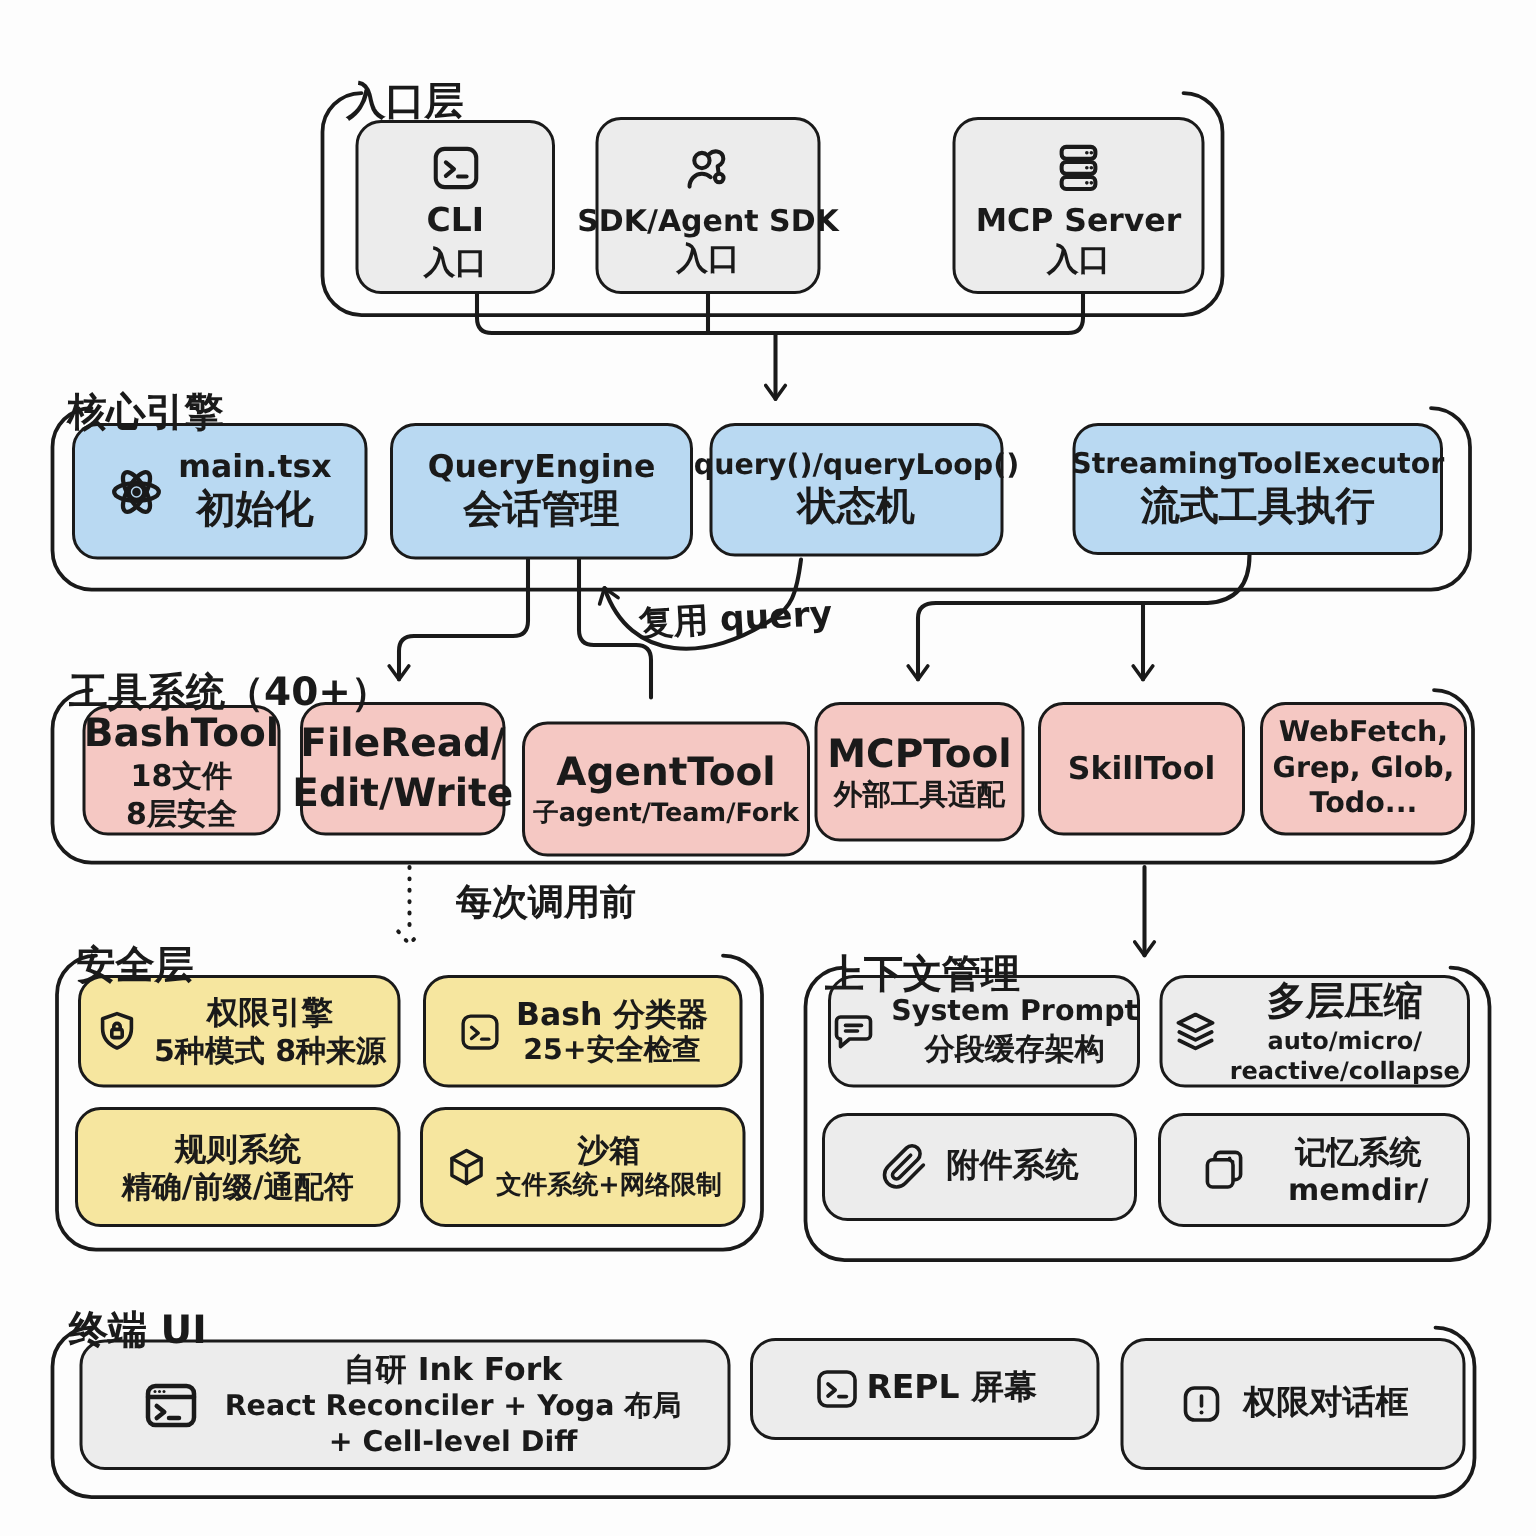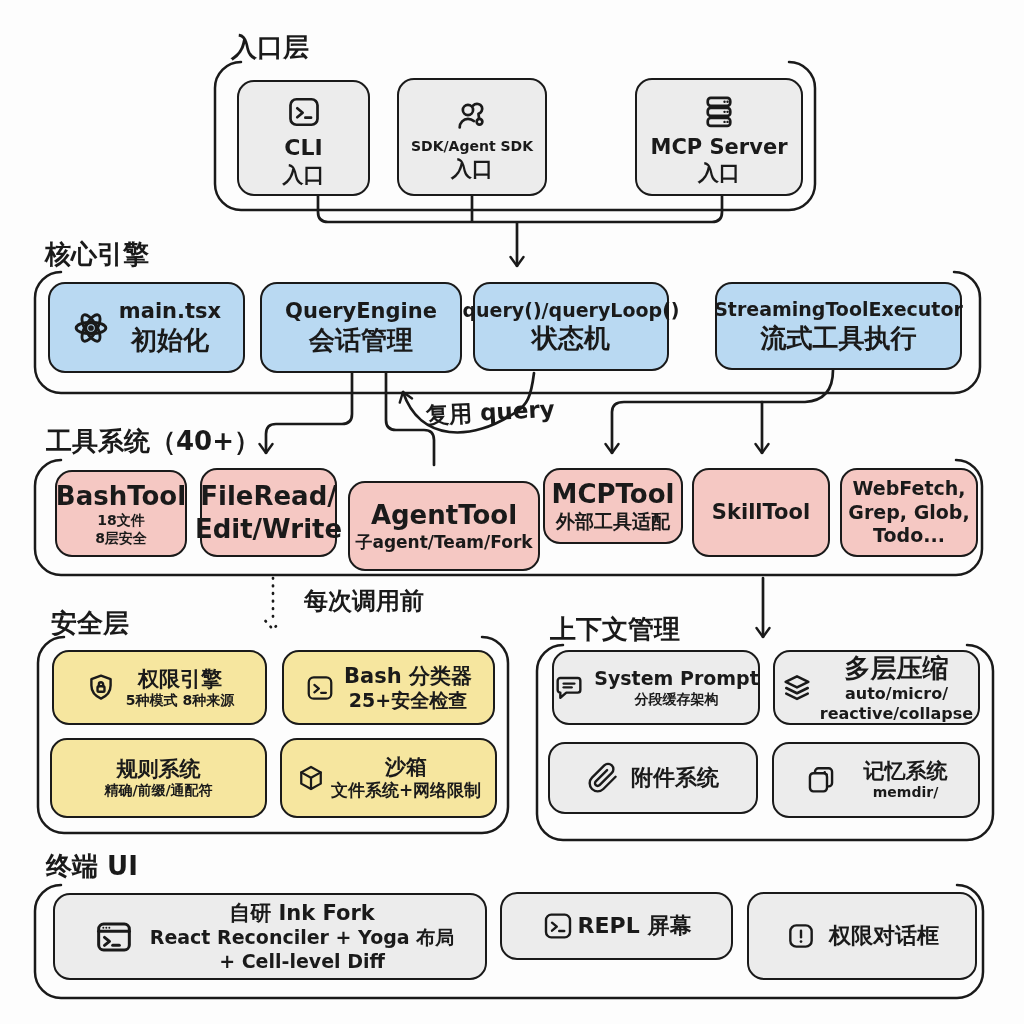--- a/index.html
+++ b/index.html
@@ -2,33 +2,33 @@
 <html style="--background: #fdfdfd; --ink: #1a1a1a; --neutral-fill: #ececec; --core-fill: #b9d9f2; --tools-fill: #f5c8c3; --security-fill: #f6e69f;"><head>
 <meta charset="utf-8">
 <style>
   html,body{margin:0;padding:0;background:#fdfdfd;}
   .stage{position:relative;width:1024px;height:1024px;background:var(--background,#fdfdfd);
          font-family:"DejaVu Sans",sans-serif;color:var(--ink,#1a1a1a);overflow:hidden;}
   .overlay{position:absolute;left:0;top:0;width:1024px;height:1024px;}
   .ln{fill:none;stroke:var(--ink,#1a1a1a);stroke-width:2.7;stroke-linecap:round;stroke-linejoin:round;}
   .cont{stroke-width:2.5;}
   .dot{stroke-dasharray:.6 7;}
-  .layer-label{position:absolute;font-size:26px;font-weight:700;white-space:nowrap;z-index:3;}
+  .layer-label{position:absolute;font-size:26px;font-weight:700;white-space:nowrap;z-index:3;margin-top:20px;}
   .ann{position:absolute;font-weight:700;white-space:nowrap;z-index:3;}
   .node{position:absolute;box-sizing:border-box;border:2.6px solid var(--ink,#1a1a1a);border-radius:17px;
         display:flex;align-items:center;justify-content:center;gap:9px;padding:4px 6px;z-index:2;}
   .node.col{flex-direction:column;gap:4px;padding-top:10px;}
   .lines{display:flex;flex-direction:column;align-items:center;line-height:1.24;text-align:center;}
   .lines span{font-weight:700;white-space:nowrap;}
   .fill-neutral{background:var(--neutral-fill,#ececec);}
   .fill-core{background:var(--core-fill,#b9d9f2);}
   .fill-tools{background:var(--tools-fill,#f5c8c3);}
   .fill-security{background:var(--security-fill,#f6e69f);}
   .t22{font-size:22px;} .t21{font-size:21px;} .t20{font-size:26px;} .t19{font-size:19px;}
-  .t18{font-size:14px;} .t17{font-size:17px;} .t16{font-size:16px;}
+  .t18{font-size:20px;} .t17{font-size:17px;} .t16{font-size:16px;}
   .icon{flex:none;color:var(--ink,#1a1a1a);}
   .icon *{stroke:currentColor;stroke-width:1.8;fill:none;stroke-linecap:round;stroke-linejoin:round;}
   .icon .fl{fill:currentColor;stroke:none;}
   .icon .bgfl{fill:var(--neutral-fill,#ececec);}
 </style>
 </head>
 <body>
 
 <div class="stage">
 
@@ -167,21 +167,21 @@
     </div>
   </div>
 
   <div class="node fill-tools" style="left:348px;top:481px;width:192px;height:90px">
     <div class="lines">
       <span class="t20">AgentTool</span>
       <span class="t17">子agent/Team/Fork</span>
     </div>
   </div>
 
-  <div class="node fill-tools" style="left:543px;top:468px;width:140px;height:76px">
+  <div class="node fill-tools" style="left:543px;top:468px;width:140px;height:93px">
     <div class="lines">
       <span class="t20">MCPTool</span>
       <span class="t19">外部工具适配</span>
     </div>
   </div>
 
   <div class="node fill-tools" style="left:692px;top:468px;width:138px;height:89px">
     <div class="lines">
       <span class="t21">SkillTool</span>
     </div>

